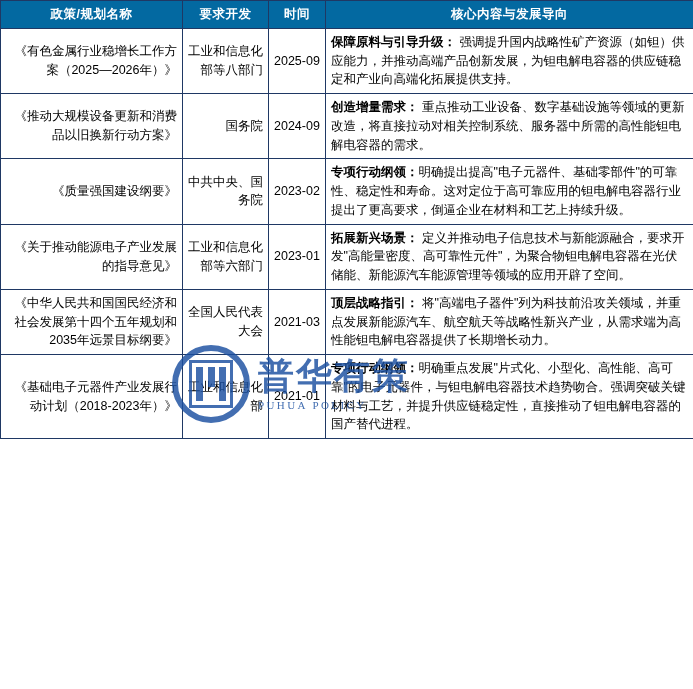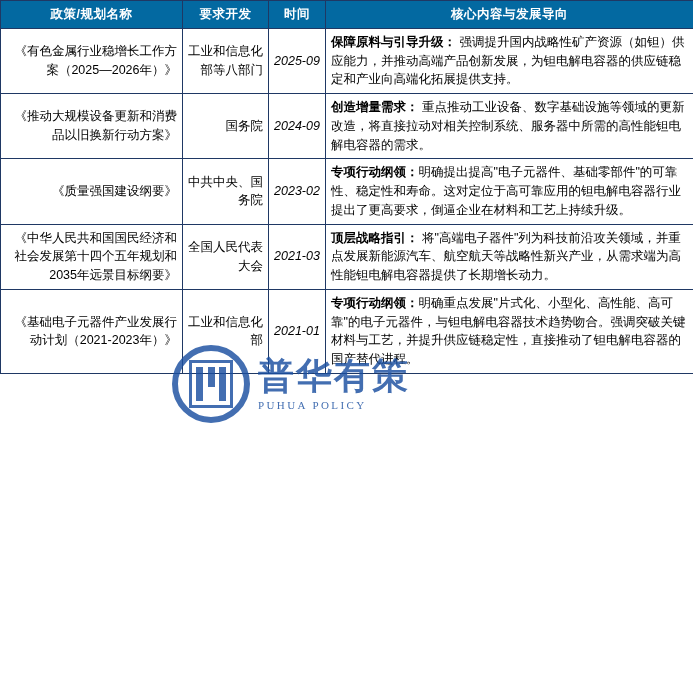--- a/index.html
+++ b/index.html
@@ -47,25 +47,24 @@
     text-align: right;
     font-size: 12.5px;
     line-height: 1.55;
   }
   td.cell-org {
     text-align: right;
     font-size: 12.5px;
     line-height: 1.55;
   }
   td.cell-time {
-    text-align: center;
+    text-align: left;
     font-size: 12.5px;
     line-height: 1.5;
     white-space: pre-line;
-    font-style: italic;
   }
   td.cell-core {
     text-align: left;
     font-size: 12.5px;
     line-height: 1.62;
   }
   .lead {
     font-weight: bold;
   }
   
@@ -168,27 +167,33 @@
       <td class="cell-time">2024-09</td>
       <td class="cell-core"><span class="lead">创造增量需求：</span><span> 重点推动工业设备、数字基础设施等领域的更新改造，将直接拉动对相关控制系统、服务器中所需的高性能钽电解电容器的需求。</span></td>
     </tr>
     <tr>
       <td class="cell-name">《质量强国建设纲要》</td>
       <td class="cell-org">中共中央、国务院</td>
       <td class="cell-time">2023-02</td>
       <td class="cell-core"><span class="lead">专项行动纲领：</span><span>明确提出提高"电子元器件、基础零部件"的可靠性、稳定性和寿命。这对定位于高可靠应用的钽电解电容器行业提出了更高要求，倒逼企业在材料和工艺上持续升级。</span></td>
     </tr>
     <tr>
+      <td class="cell-name">《关于推动能源电子产业发展的指导意见》</td>
+      <td class="cell-org">工业和信息化部等六部门</td>
+      <td class="cell-time">2023-01</td>
+      <td class="cell-core"><span class="lead">拓展新兴场景：</span><span> 定义并推动电子信息技术与新能源融合，要求开发"高能量密度、高可靠性元件"，为聚合物钽电解电容器在光伏储能、新能源汽车能源管理等领域的应用开辟了空间。</span></td>
+    </tr>
+    <tr>
       <td class="cell-name">《中华人民共和国国民经济和社会发展第十四个五年规划和2035年远景目标纲要》</td>
       <td class="cell-org">全国人民代表大会</td>
       <td class="cell-time">2021-03</td>
       <td class="cell-core"><span class="lead">顶层战略指引：</span><span> 将"高端电子器件"列为科技前沿攻关领域，并重点发展新能源汽车、航空航天等战略性新兴产业，从需求端为高性能钽电解电容器提供了长期增长动力。</span></td>
     </tr>
     <tr>
-      <td class="cell-name">《基础电子元器件产业发展行动计划（2021-2023年）》</td>
+      <td class="cell-name">《基础电子元器件产业发展行动计划（2018-2023年）》</td>
       <td class="cell-org">工业和信息化部</td>
       <td class="cell-time">2021-01</td>
       <td class="cell-core"><span class="lead">专项行动纲领：</span><span>明确重点发展"片式化、小型化、高性能、高可靠"的电子元器件，与钽电解电容器技术趋势吻合。强调突破关键材料与工艺，并提升供应链稳定性，直接推动了钽电解电容器的国产替代进程。</span></td>
     </tr>
   </tbody>
 </table>
 
 <div class="watermark">
   <div class="wm-logo">
     <div class="ring"></div>

